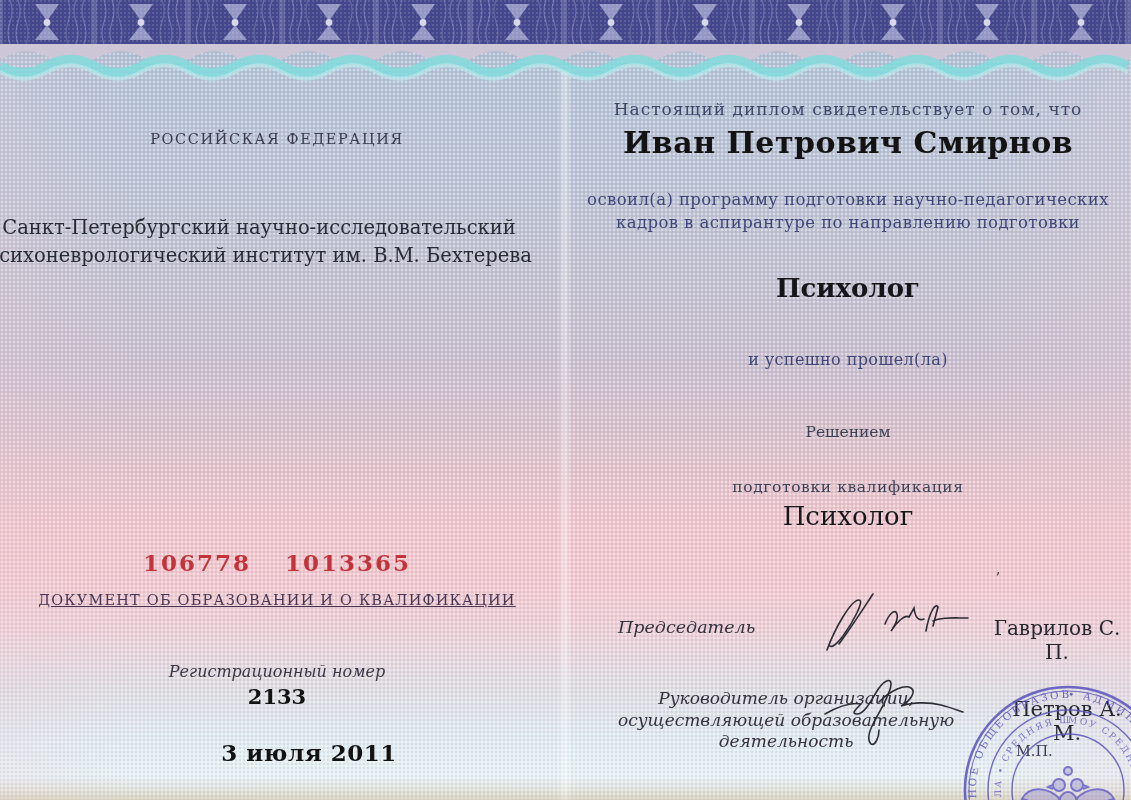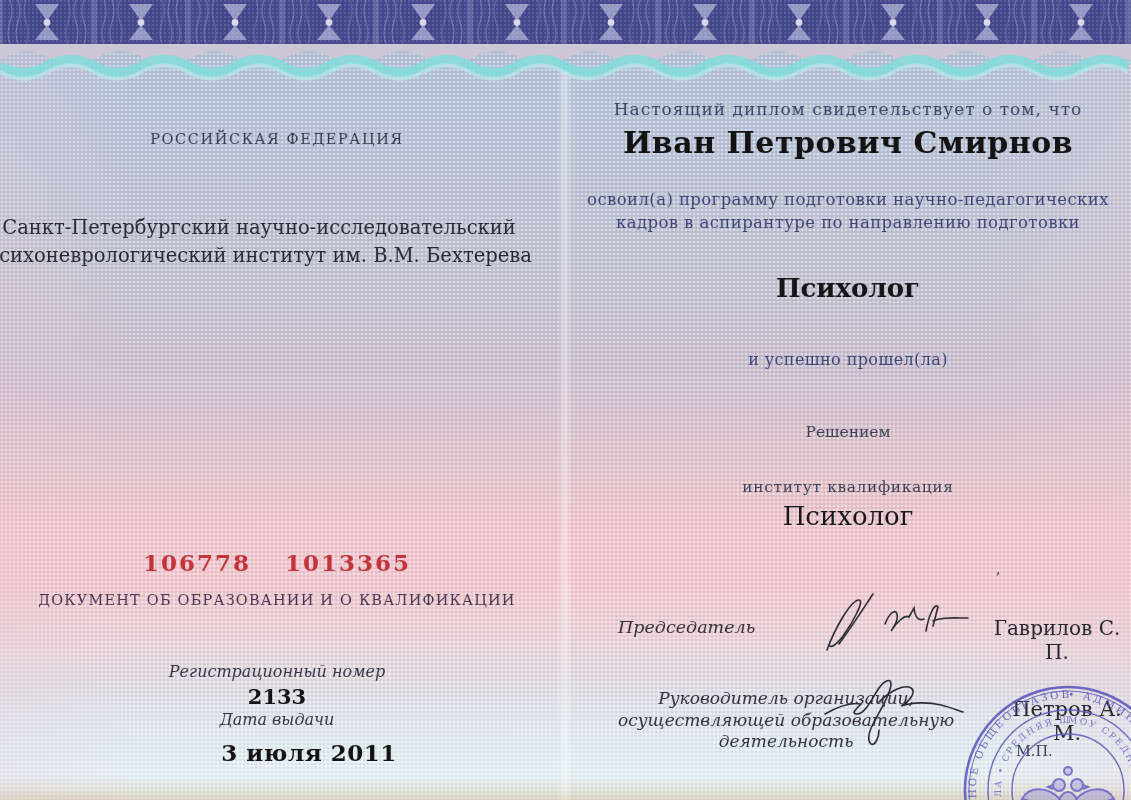--- a/index.html
+++ b/index.html
@@ -58,21 +58,21 @@
   .gold-title{
     top:368px;font-size:42px;line-height:57px;font-weight:500;
     color:#c78f4e;
     text-shadow:1px 1px 0 rgba(130,80,30,.55), -1px -1px 0 rgba(255,240,220,.65);
   }
   .gold-title .t1{letter-spacing:13px;}
   .gold-title .t2,.gold-title .t3{letter-spacing:3px;}
   .serial{top:549px;font-size:23px;font-weight:bold;color:#c2333a;letter-spacing:2px;}
   .serial span{display:inline-block;}
   .serial .gap{width:34px;}
-  .doctype{top:592px;font-size:14.5px;letter-spacing:1.2px;color:#473551;}
+  .doctype{top:592px;font-size:14.5px;letter-spacing:1.2px;color:#473551;text-decoration:underline;}
   .reg-label{top:662px;font-style:italic;font-size:16px;color:#3a3547;}
   .reg-number{top:684px;font-size:21px;font-weight:bold;color:#121212;}
   .date-label{top:710px;font-style:italic;font-size:16px;color:#3a3547;}
   .issue-date{top:739px;font-size:23px;font-weight:bold;color:#121212;letter-spacing:.5px;padding-left:32px;}
 
   .intro{top:87px;font-size:17px;letter-spacing:1px;color:#3c4566;margin-top:12px;}
   .holder-name{top:125px;font-size:30px;font-weight:bold;color:#131313;letter-spacing:.5px;}
   .program{top:188px;font-size:16.5px;line-height:23px;letter-spacing:.4px;color:#3d4677;}
   .program-name{top:273px;font-size:26px;font-weight:bold;color:#15151a;}
   .passed{top:350px;font-size:16px;letter-spacing:.4px;color:#3d4677;}
@@ -157,37 +157,36 @@
     </div>
 
 
     <div class="serial">
       <span>106778</span><span class="gap"></span><span>1013365</span>
     </div>
 
     <div class="doctype">ДОКУМЕНТ ОБ ОБРАЗОВАНИИ И О КВАЛИФИКАЦИИ</div>
     <div class="reg-label">Регистрационный номер</div>
     <div class="reg-number">2133</div>
-    <div class="date-label">Дата выдачи</div>
     <div class="issue-date">3 июля 2011</div>
   </section>
 
   <section class="rp">
     <div class="intro">Настоящий диплом свидетельствует о том, что</div>
     <div class="holder-name">Иван Петрович Смирнов</div>
 
     <div class="program">
       <div>освоил(а) программу подготовки научно-педагогических</div>
       <div>кадров в аспирантуре по направлению подготовки</div>
     </div>
 
     <div class="program-name">Психолог</div>
     <div class="passed">и успешно прошел(ла)</div>
     <div class="decision">Решением</div>
-    <div class="qual-label">институт квалификация</div>
+    <div class="qual-label">подготовки квалификация</div>
     <div class="qualification">Психолог</div>
     <div class="tiny-mark">’</div>
 
     <div class="chairman-label">Председатель</div>
 
     <svg class="sig sig1" width="160" height="66" viewBox="0 0 160 66">
       <g stroke="#2c2c34" stroke-width="1.6" fill="none" stroke-linecap="round">
         <path d="M14,62 C22,40 38,12 46,12 C52,12 40,34 30,48 C24,56 18,61 16,57"></path>
         <path d="M26,56 C38,40 52,18 60,6"></path>
         <path d="M72,36 C76,26 82,20 84,26 C86,32 80,40 78,43 C84,34 92,26 96,29 L101,20 C102,30 106,33 111,31"></path>

